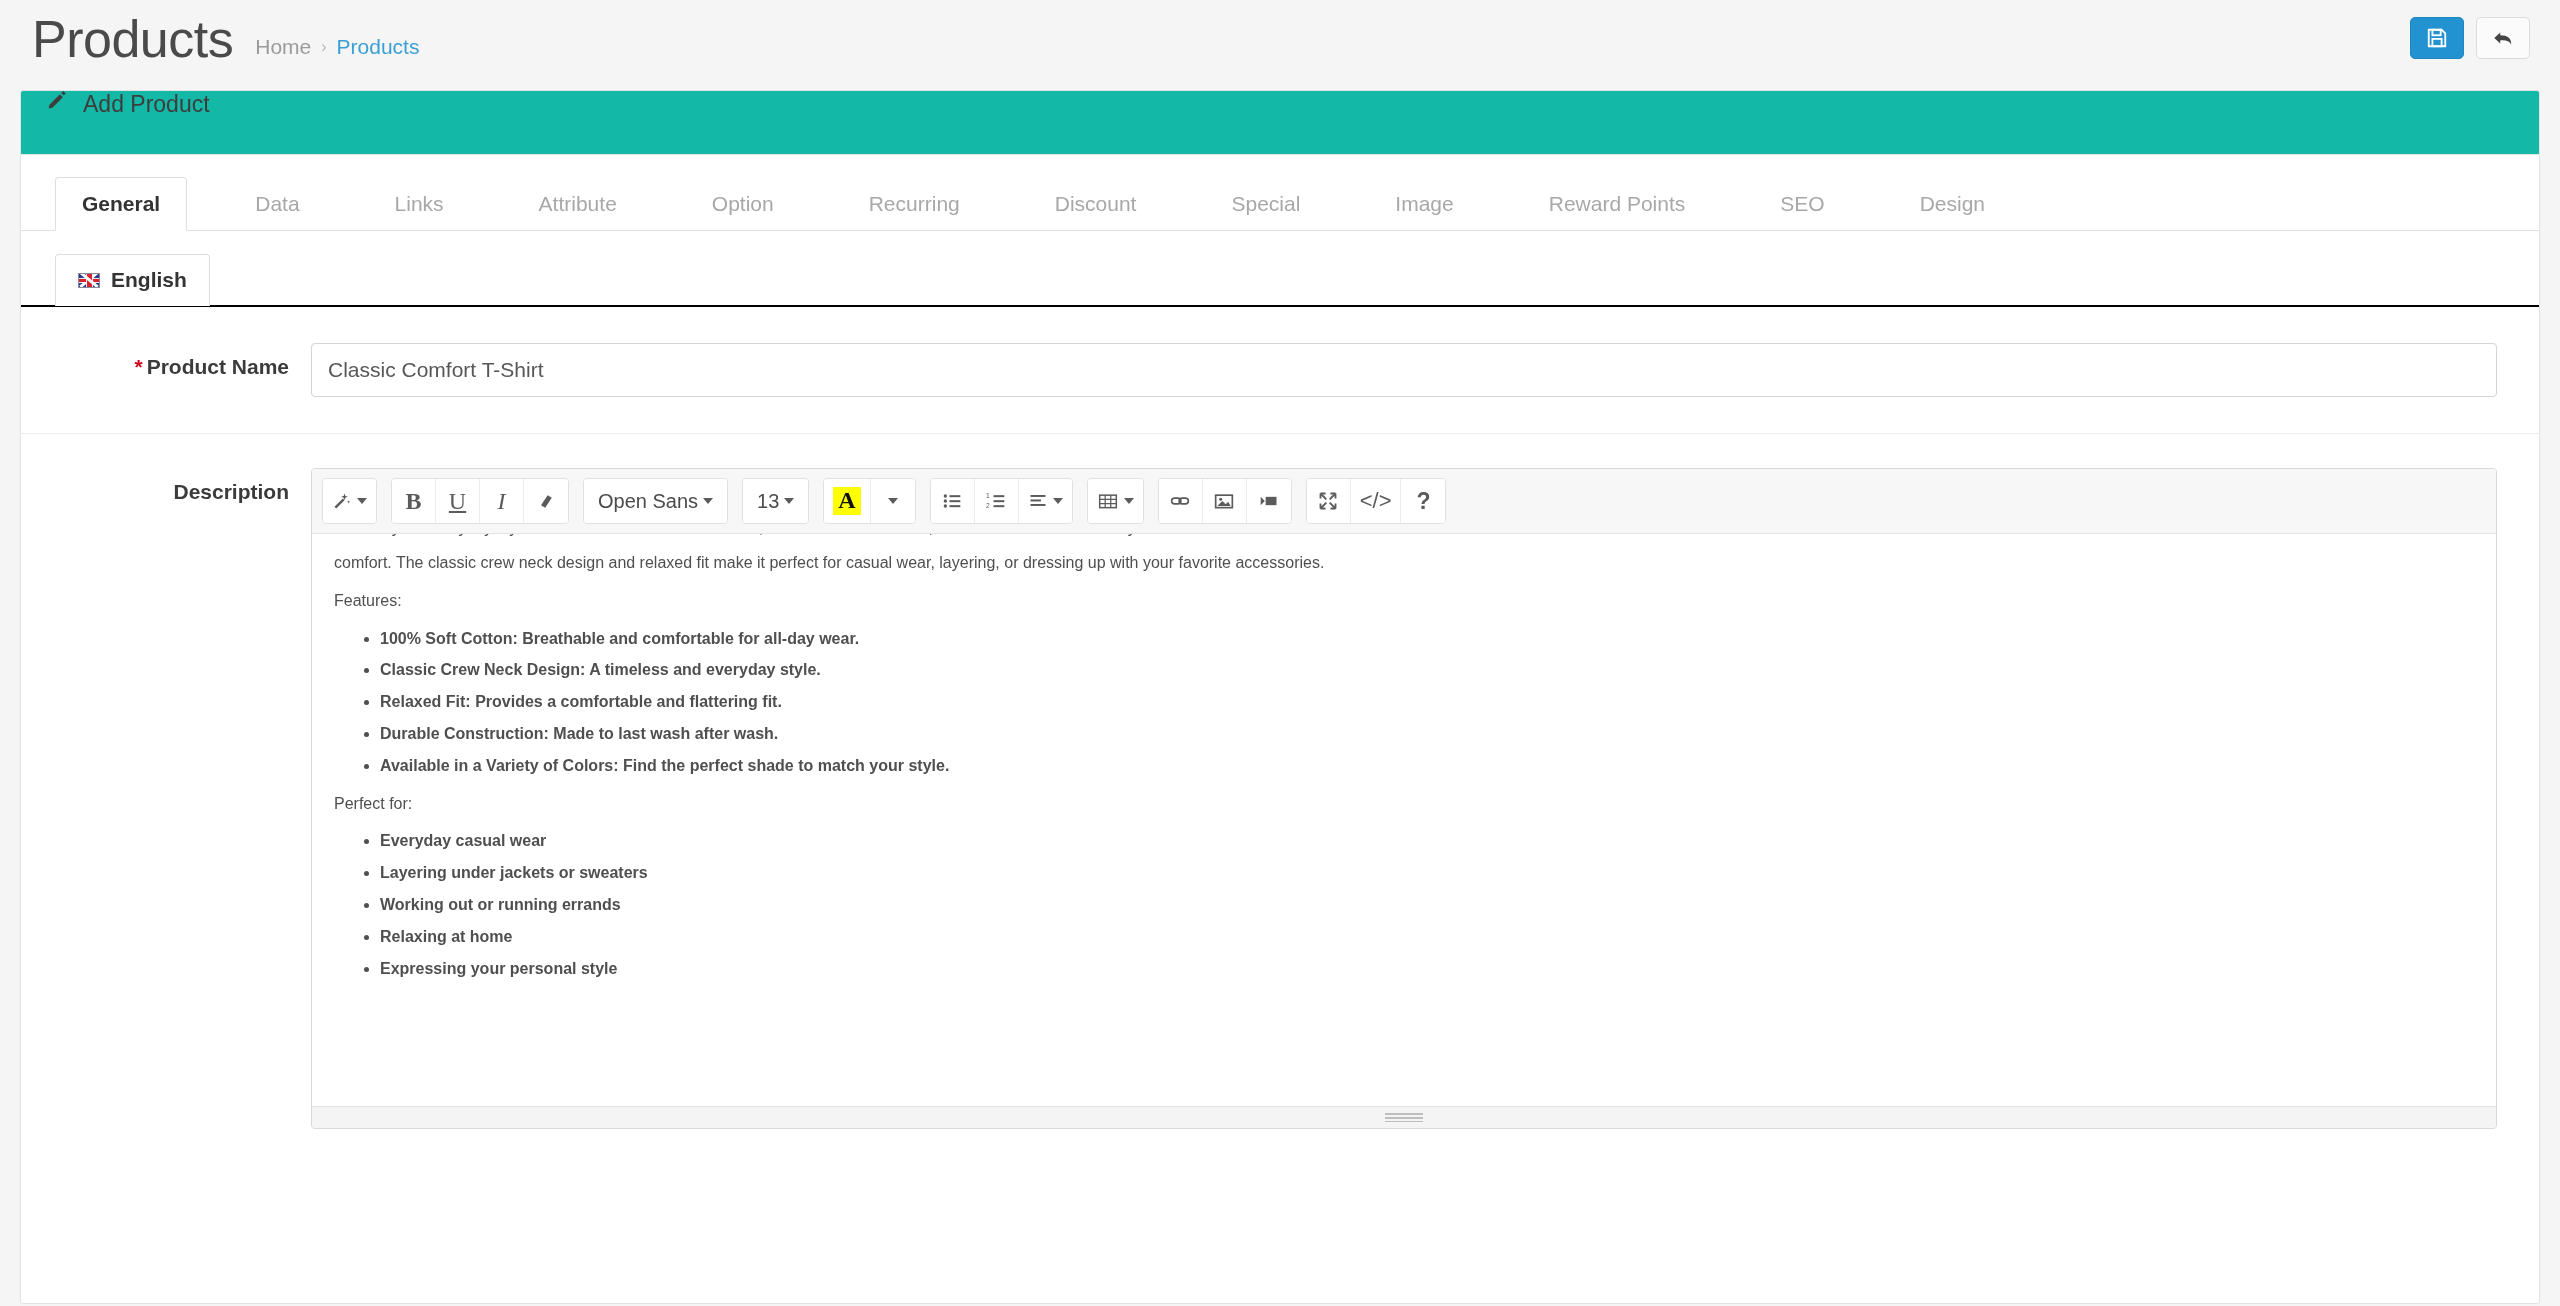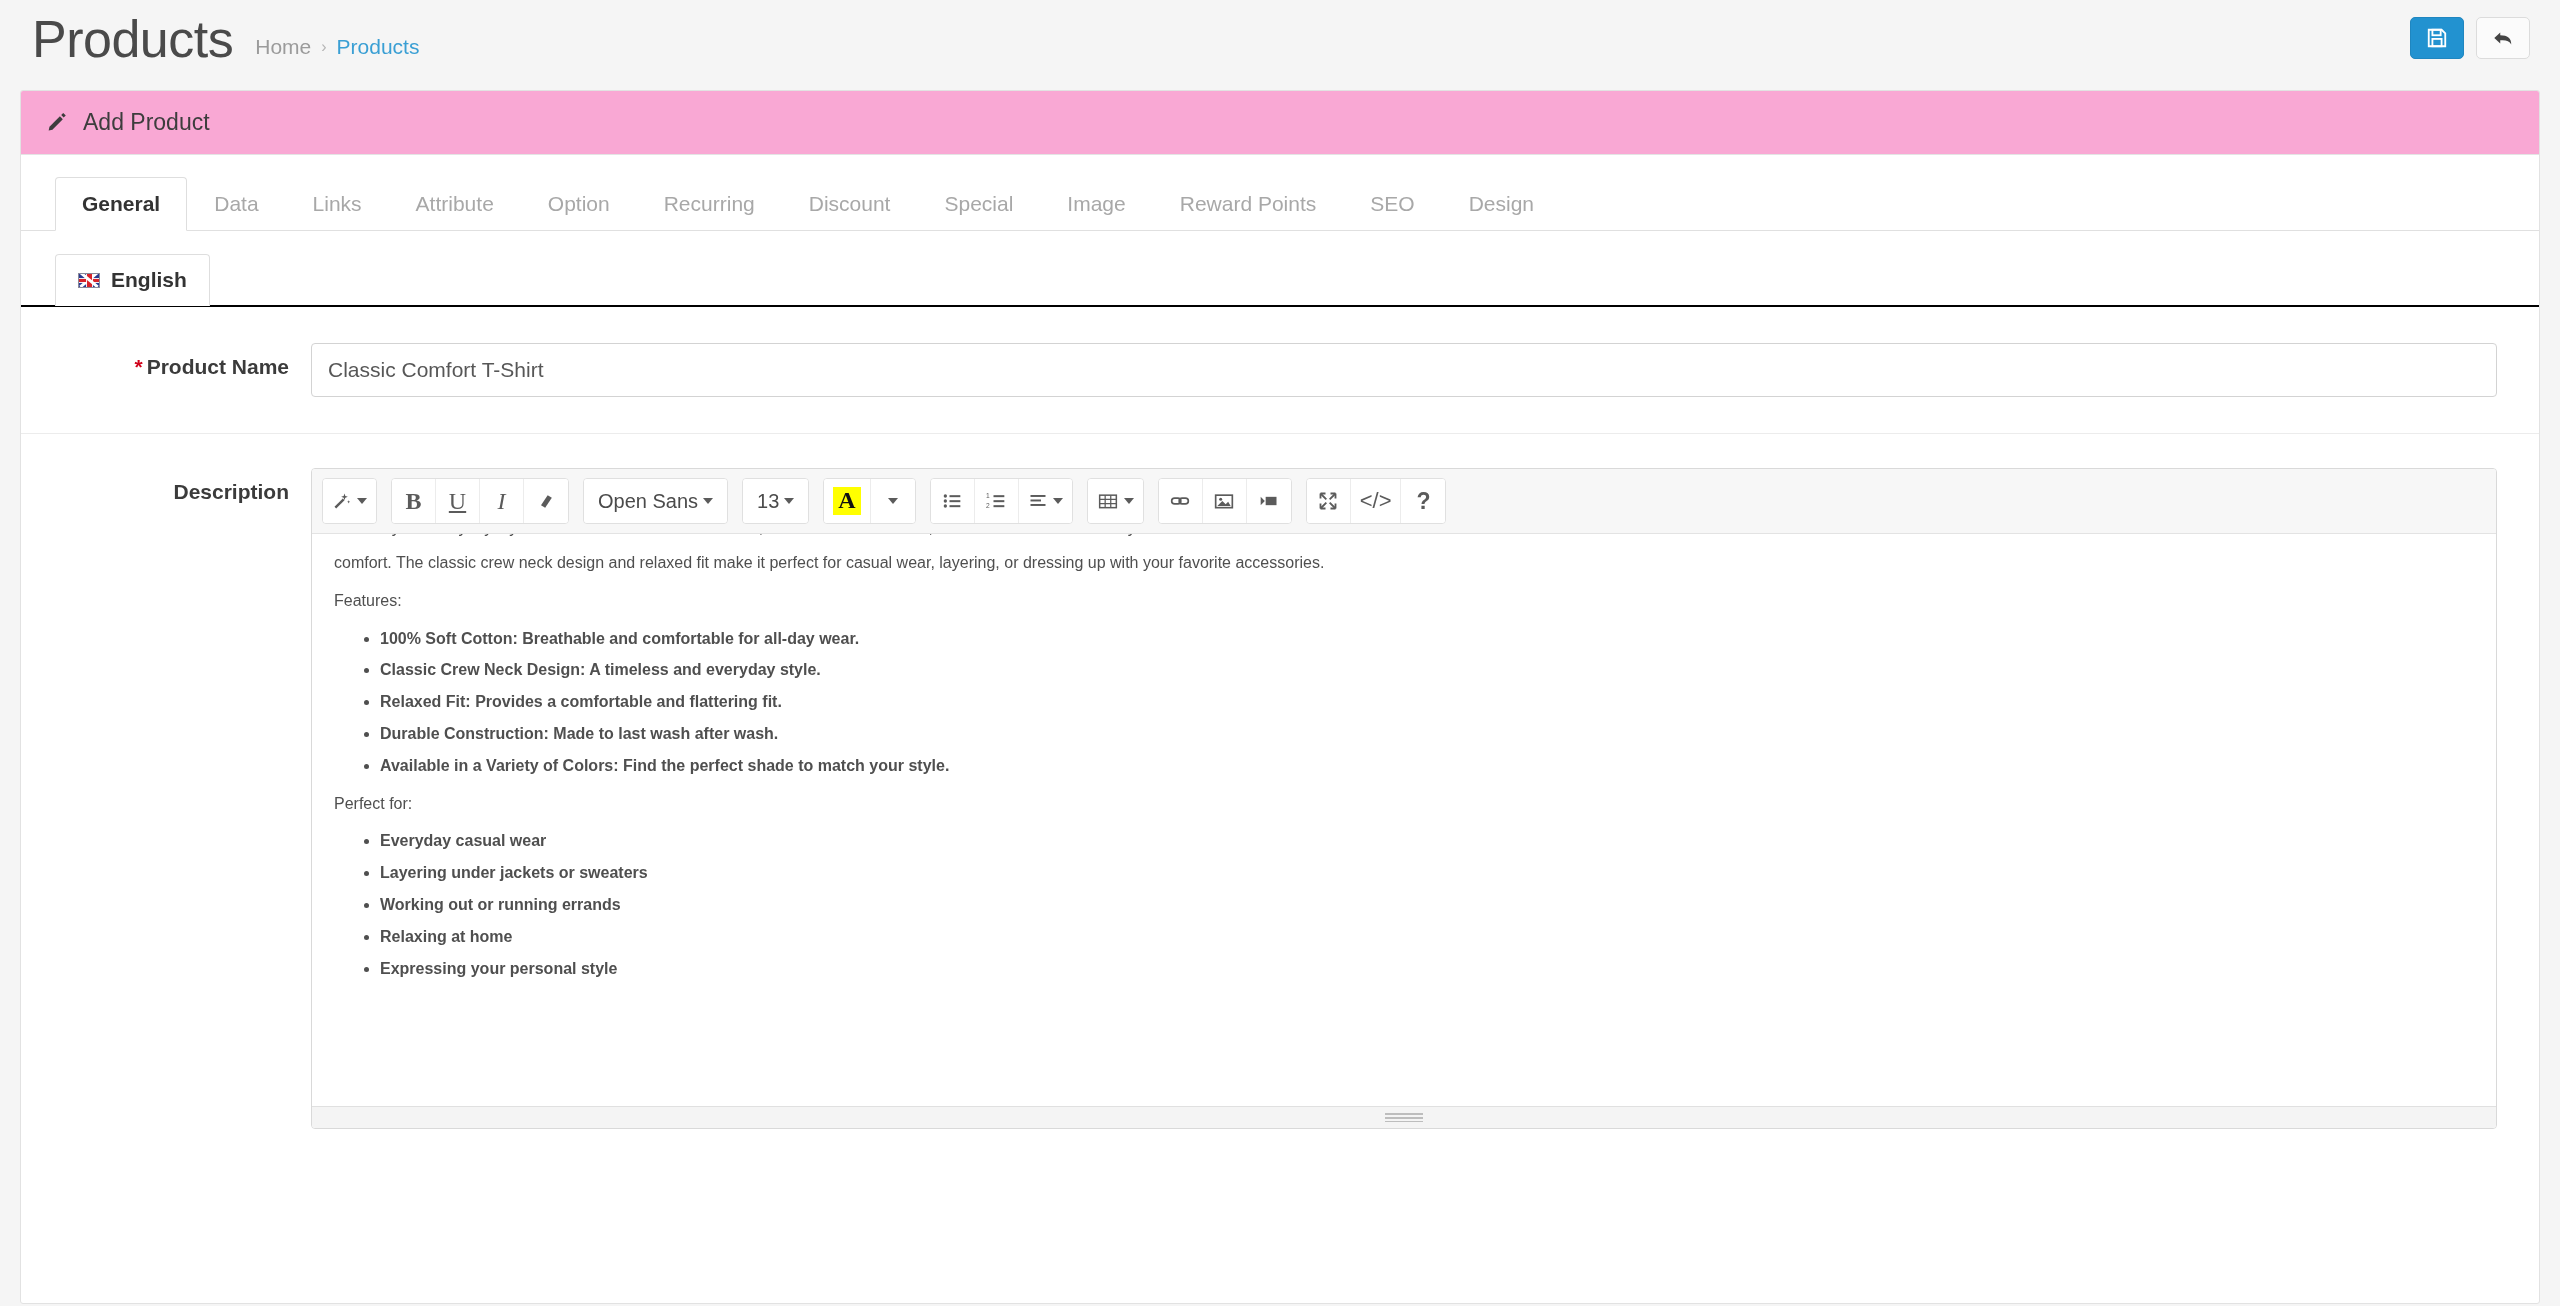--- a/index.html
+++ b/index.html
@@ -61,40 +61,41 @@
   .card {
     margin: 12px 20px 0 20px;
     background: #fff;
     border: 1px solid #e2e2e2;
     border-radius: 3px;
     height: 1214px;
     overflow: hidden;
   }
   .card-header {
     height: 64px;
-    background: #f9a8d4;
+    background: #14b8a6;
     border-bottom: 1px solid #e4e4e4;
     display: flex;
-    align-items: center;
+    align-items: flex-start;
     padding: 0 26px;
     gap: 16px;
   }
   .card-header-title {
     font-size: 23px;
     color: #3d3d3d;
   }
   .pencil-icon { display: block; }
 
   
   .tabs {
     display: flex;
     align-items: flex-end;
     padding: 18px 34px 0 34px;
     border-bottom: 1px solid #e0e0e0;
     height: 76px;
+    gap: 41px;
   }
   .tab {
     font-size: 21px;
     color: #a8a8a8;
     padding: 14px 26px;
     cursor: pointer;
     border: 1px solid transparent;
     border-radius: 4px 4px 0 0;
     margin-bottom: -1px;
     white-space: nowrap;

